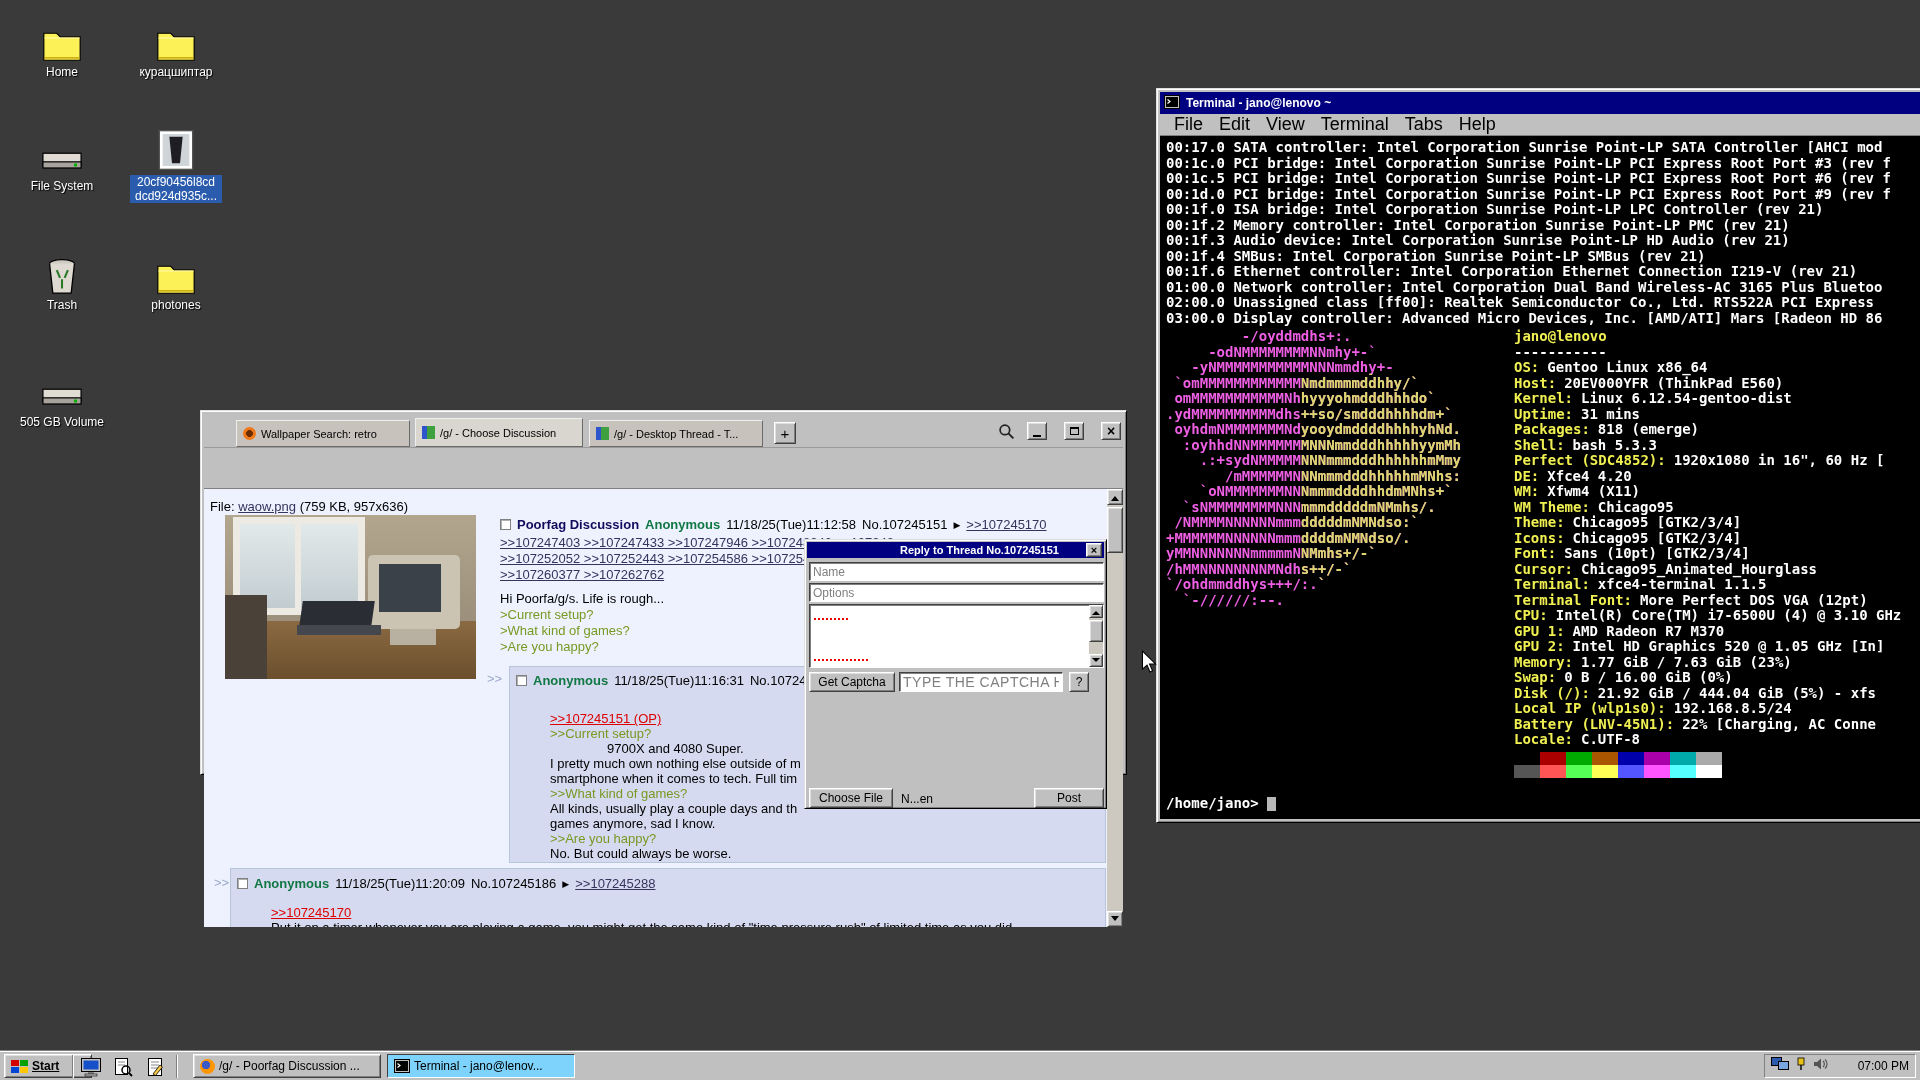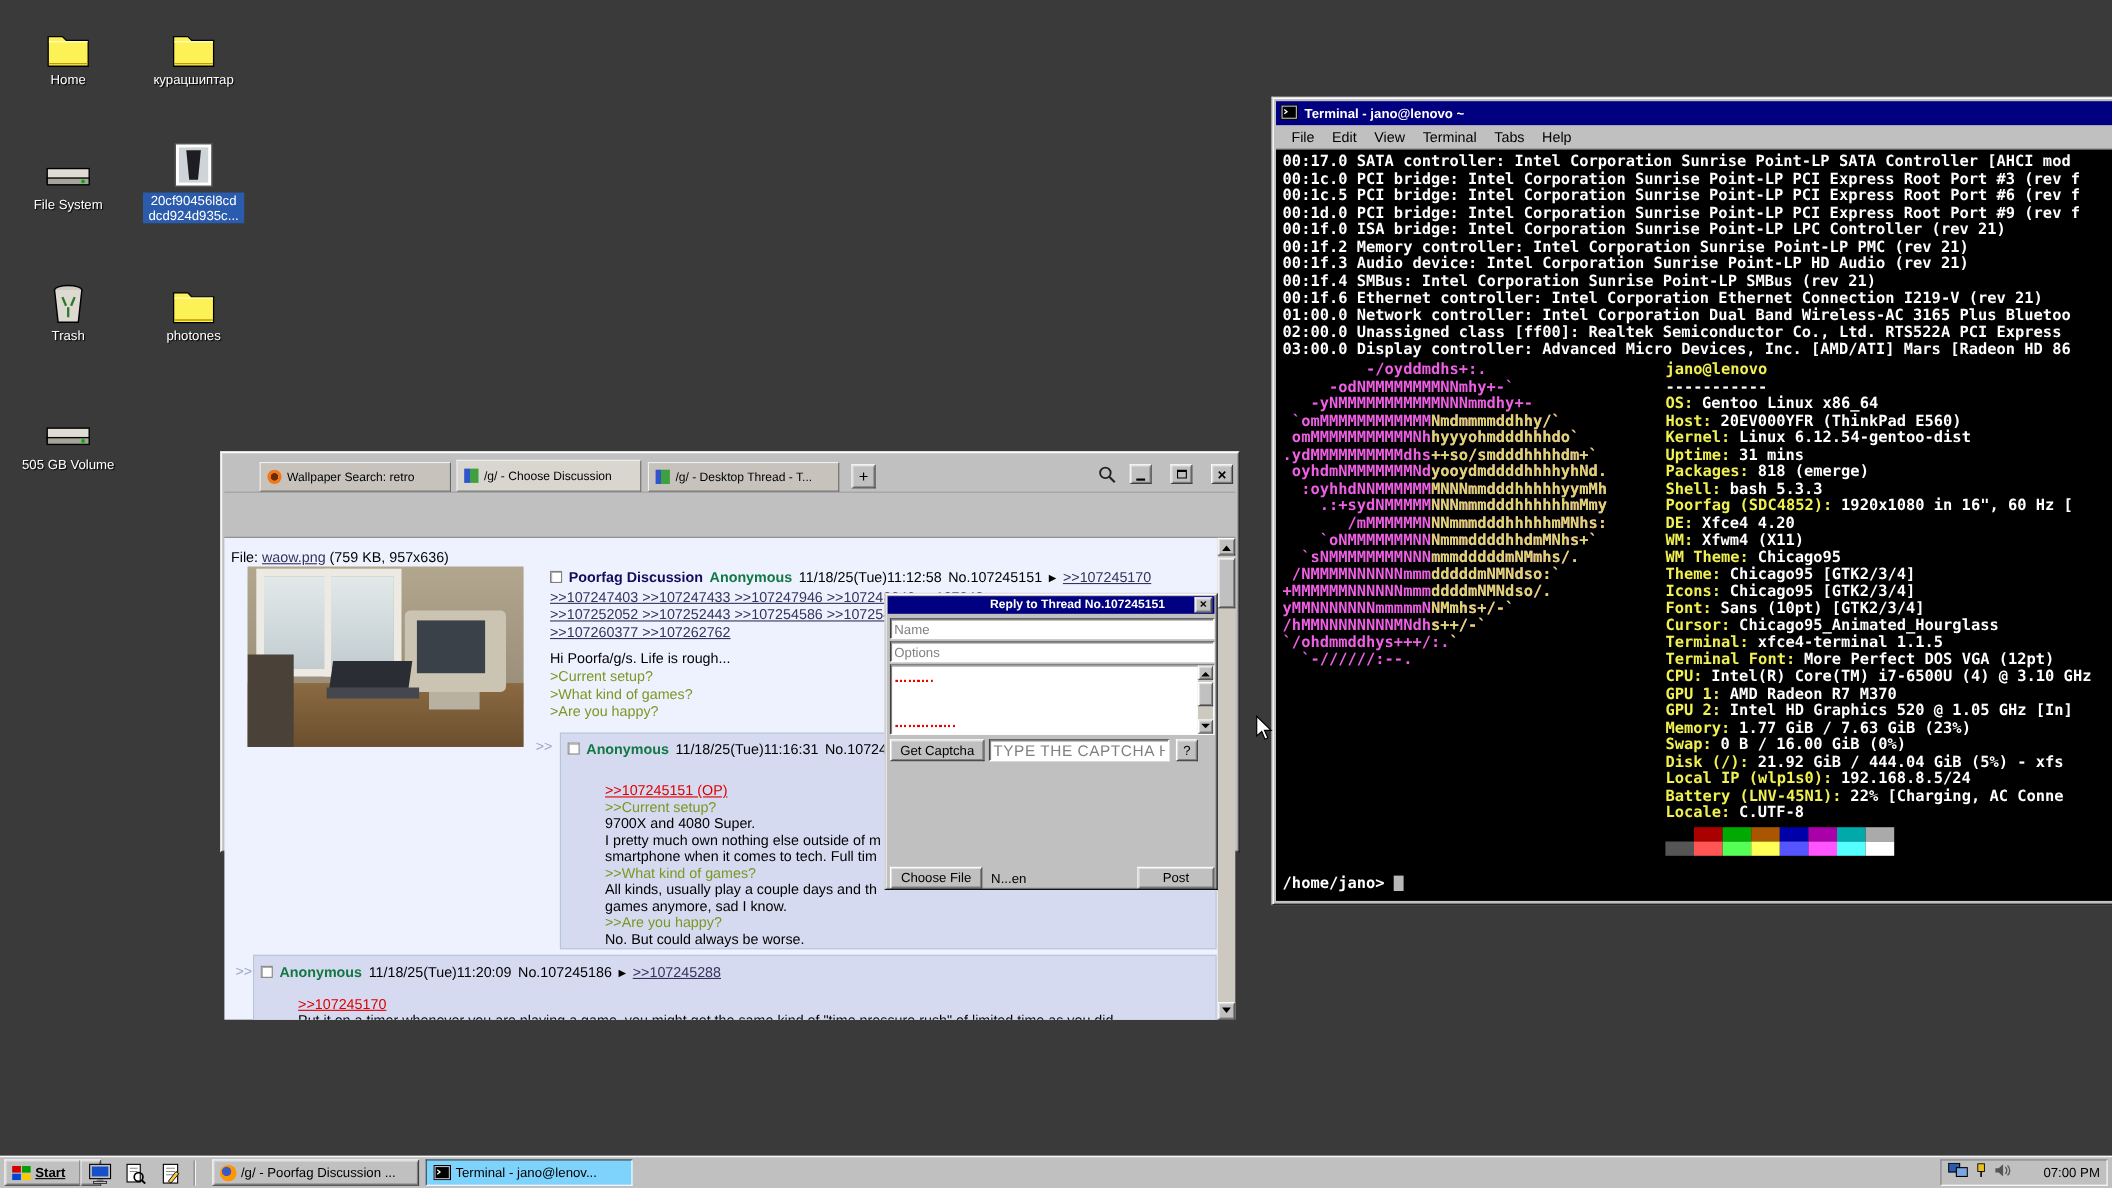--- a/index.html
+++ b/index.html
@@ -68,21 +68,21 @@
   .ta { position:absolute; left:4px; top:64px; width:295px; height:64px; overflow:hidden; }
   .ta-text { position:absolute; left:4px; top:1px; width:272px; font-size:12px; line-height:13.5px; color:#000; }
   .ta-sb { position:absolute; right:0; top:0; width:14px; height:100%; background:#cdc9c1; }
   .squig { position:absolute; height:2px; background:repeating-linear-gradient(90deg,#e00 0 2px,transparent 2px 4px); }
   .mono { font-family:"DejaVu Sans Mono",monospace; }
 
   
   #terminal { position:absolute; left:1156px; top:88px; width:800px; height:735px; z-index:2; }
   #terminal .tbar { position:absolute; left:3px; top:3px; right:3px; height:22px; font-size:12px; gap:6px; padding:0 4px; }
   .menubar { position:absolute; left:3px; top:25px; right:3px; height:22px; background:#c0c0c0; display:flex; align-items:center; gap:0; padding-left:6px; border-bottom:1px solid #808080; }
-  .mitem { font-size:13px; color:#000; padding:2px 8px; }
+  .mitem { font-size:18px; color:#000; padding:2px 8px; }
   .term { position:absolute; left:3px; top:47px; right:3px; bottom:3px; background:#000; overflow:hidden;
           font-family:"DejaVu Sans Mono",monospace; font-weight:bold; font-size:14px; line-height:15.5px; }
   .term pre { font-family:inherit; }
   .lspci { position:absolute; left:6px; top:4px; color:#fff; white-space:pre; }
   .art { position:absolute; left:6px; top:193px; color:#ee5fe4; white-space:pre; }
   .art2 { color:#d8d86a; clip-path: inset(16% 0 10% 46%); }
   .finfo { position:absolute; left:354px; top:193px; white-space:nowrap; }
   .fline { height:15.5px; }
   .flabel { color:#f0f052; margin-right:8px; }
   .fval { color:#fff; }
@@ -323,21 +323,21 @@
       <div class="phead" style="position:absolute; left:6px; top:6px;">
         <span class="cb"></span>
         <span class="pname">Anonymous</span>
         <span>11/18/25(Tue)11:16:31</span>
         <span>No.107245170</span>
       </div>
       <div style="position:absolute; left:40px; top:44px;">
 
       <div class="pl" style="line-height:15px;"><span class="q">&gt;&gt;107245151 (OP)</span></div>
           <div class="pl" style="line-height:15px;"><span class="g">&gt;&gt;Current setup?</span></div>
-          <div class="pl" style="line-height:15px;"><span class="t">9700X and 4080 Super.</span></div>
+          <div class="pl" style="line-height:15px;text-align:center;"><span class="t">9700X and 4080 Super.</span></div>
           <div class="pl" style="line-height:15px;"><span class="t">I pretty much own nothing else outside of m</span></div>
           <div class="pl" style="line-height:15px;"><span class="t">smartphone when it comes to tech. Full tim</span></div>
           <div class="pl" style="line-height:15px;"><span class="g">&gt;&gt;What kind of games?</span></div>
           <div class="pl" style="line-height:15px;"><span class="t">All kinds, usually play a couple days and th</span></div>
           <div class="pl" style="line-height:15px;"><span class="t">games anymore, sad I know.</span></div>
           <div class="pl" style="line-height:15px;"><span class="g">&gt;&gt;Are you happy?</span></div>
           <div class="pl" style="line-height:15px;"><span class="t">No. But could always be worse.</span></div>
         </div>
     </div>
 
@@ -475,21 +475,21 @@
       <div class="fline"><span class="flabel">jano@lenovo</span></div>
       <div class="fline fval">-----------</div>
       <div>
 
       <div class="fline"><span class="flabel">OS:</span><span class="fval">Gentoo Linux x86_64</span></div>
           <div class="fline"><span class="flabel">Host:</span><span class="fval">20EV000YFR (ThinkPad E560)</span></div>
           <div class="fline"><span class="flabel">Kernel:</span><span class="fval">Linux 6.12.54-gentoo-dist</span></div>
           <div class="fline"><span class="flabel">Uptime:</span><span class="fval">31 mins</span></div>
           <div class="fline"><span class="flabel">Packages:</span><span class="fval">818 (emerge)</span></div>
           <div class="fline"><span class="flabel">Shell:</span><span class="fval">bash 5.3.3</span></div>
-          <div class="fline"><span class="flabel">Poorfag (SDC4852):</span><span class="fval">1920x1080 in 16", 60 Hz [</span></div>
+          <div class="fline"><span class="flabel">Perfect (SDC4852):</span><span class="fval">1920x1080 in 16", 60 Hz [</span></div>
           <div class="fline"><span class="flabel">DE:</span><span class="fval">Xfce4 4.20</span></div>
           <div class="fline"><span class="flabel">WM:</span><span class="fval">Xfwm4 (X11)</span></div>
           <div class="fline"><span class="flabel">WM Theme:</span><span class="fval">Chicago95</span></div>
           <div class="fline"><span class="flabel">Theme:</span><span class="fval">Chicago95 [GTK2/3/4]</span></div>
           <div class="fline"><span class="flabel">Icons:</span><span class="fval">Chicago95 [GTK2/3/4]</span></div>
           <div class="fline"><span class="flabel">Font:</span><span class="fval">Sans (10pt) [GTK2/3/4]</span></div>
           <div class="fline"><span class="flabel">Cursor:</span><span class="fval">Chicago95_Animated_Hourglass</span></div>
           <div class="fline"><span class="flabel">Terminal:</span><span class="fval">xfce4-terminal 1.1.5</span></div>
           <div class="fline"><span class="flabel">Terminal Font:</span><span class="fval">More Perfect DOS VGA (12pt)</span></div>
           <div class="fline"><span class="flabel">CPU:</span><span class="fval">Intel(R) Core(TM) i7-6500U (4) @ 3.10 GHz</span></div>

